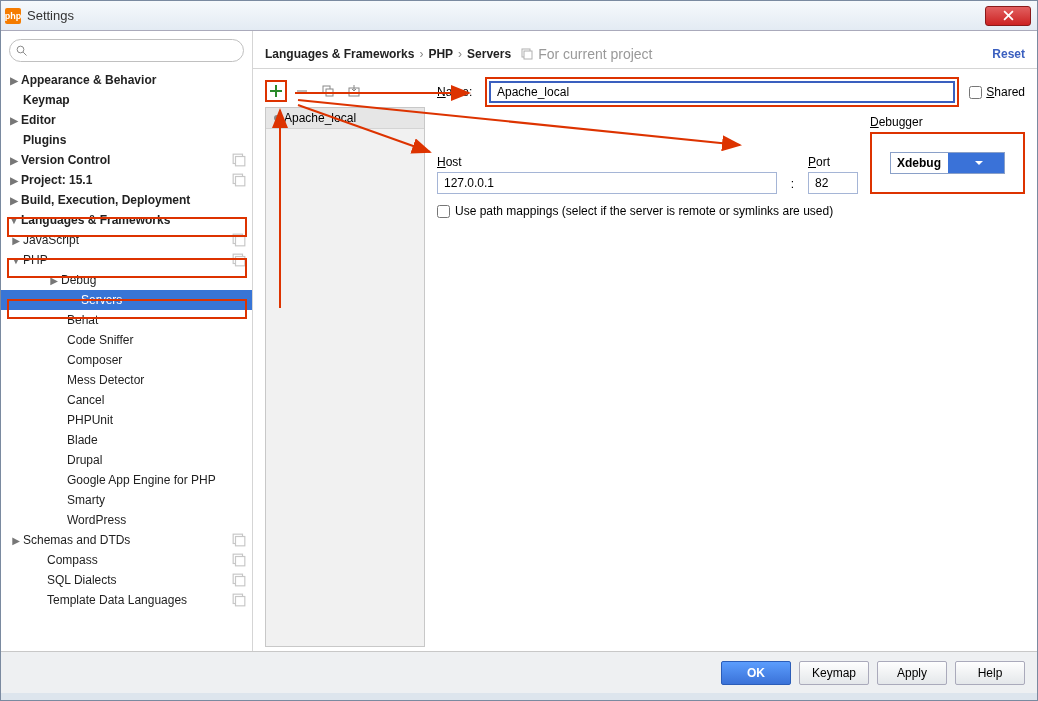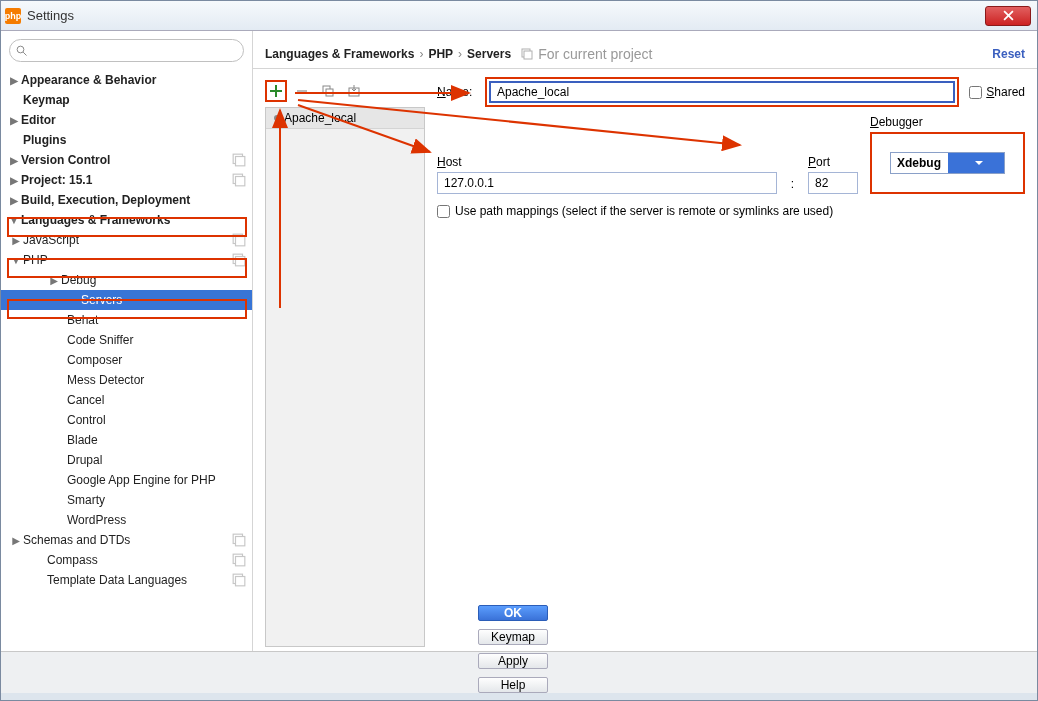--- a/index.html
+++ b/index.html
@@ -68,21 +68,21 @@
     .dbg-wrap { border: 2px solid #d30; padding: 18px; font-weight: bold; }
     .dbg-select { display:flex; align-items:center; background:#fff; border:1px solid #8aa0c8; height:22px; }
     .dbg-select span { flex:1; padding-left:6px; }
     .dbg-select .arr { width:18px; height:20px; background:#3a72d8; display:flex; align-items:center; justify-content:center; }
     .dbg-select .arr svg { fill:#fff; width:8px; height:8px; }
     .chk-row { display:flex; align-items:center; gap:5px; margin-top: 10px; }
     .chk-row input { width:13px; height:13px; }
     .colon { padding: 0 2px 3px 2px; }
     
     
-    .buttonbar { height: 42px; padding-right: 12px; background: #eef0f2; border-top: 1px solid #c8c8c8; display:flex; align-items:center; justify-content:flex-end; gap:8px;flex-direction:column; }
+    .buttonbar { height: 42px; padding-right: 12px; background: #eef0f2; border-top: 1px solid #c8c8c8; display:flex; align-items:center; justify-content:flex-end; gap:8px; }
     .btn { height: 24px; min-width: 70px; border: 1px solid #aab; background: linear-gradient(#fefefe,#e4e7ea); border-radius: 2px; display:flex; align-items:center; justify-content:center; cursor:pointer; font-size:12px; }
     .btn.primary { background: linear-gradient(#5b9dfd,#3a72d8); color: #fff; border-color: #2b5db8; font-weight: bold; }
     
     
     .hl-box { position:absolute; border: 2px solid #d30; pointer-events:none; z-index:5; }
     
     
     svg.arrow-overlay { position:absolute; pointer-events:none; z-index:6; left:0; top:0; }
   </style>
 </head>
@@ -183,21 +183,21 @@
       <div class="tree-item indent-3">
           <span class="label">Composer</span>
         </div>
       <div class="tree-item indent-3">
           <span class="label">Mess Detector</span>
         </div>
       <div class="tree-item indent-3">
           <span class="label">Cancel</span>
         </div>
       <div class="tree-item indent-3">
-          <span class="label">Control</span>
+          <span class="label">PHPUnit</span>
         </div>
       <div class="tree-item indent-3">
           <span class="label">Blade</span>
         </div>
       <div class="tree-item indent-3">
           <span class="label">Drupal</span>
         </div>
       <div class="tree-item indent-3">
           <span class="label">Google App Engine for PHP</span>
         </div>
@@ -210,20 +210,27 @@
       <div class="tree-item indent-1">
           <span class="arrow">▶</span>
           <span class="label">Schemas and DTDs</span>
           <svg class="copyicon" viewBox="0 0 12 12">
             <rect x="1" y="1" width="8" height="8" fill="none" stroke="#9a9a9a"></rect>
             <rect x="3" y="3" width="8" height="8" fill="#fff" stroke="#9a9a9a"></rect>
           </svg>
         </div>
       <div class="tree-item indent-2">
           <span class="label">Compass</span>
+          <svg class="copyicon" viewBox="0 0 12 12">
+            <rect x="1" y="1" width="8" height="8" fill="none" stroke="#9a9a9a"></rect>
+            <rect x="3" y="3" width="8" height="8" fill="#fff" stroke="#9a9a9a"></rect>
+          </svg>
+        </div>
+      <div class="tree-item indent-2">
+          <span class="label">SQL Dialects</span>
           <svg class="copyicon" viewBox="0 0 12 12">
             <rect x="1" y="1" width="8" height="8" fill="none" stroke="#9a9a9a"></rect>
             <rect x="3" y="3" width="8" height="8" fill="#fff" stroke="#9a9a9a"></rect>
           </svg>
         </div>
       <div class="tree-item indent-2">
           <span class="label">Template Data Languages</span>
           <svg class="copyicon" viewBox="0 0 12 12">
             <rect x="1" y="1" width="8" height="8" fill="none" stroke="#9a9a9a"></rect>
             <rect x="3" y="3" width="8" height="8" fill="#fff" stroke="#9a9a9a"></rect>

